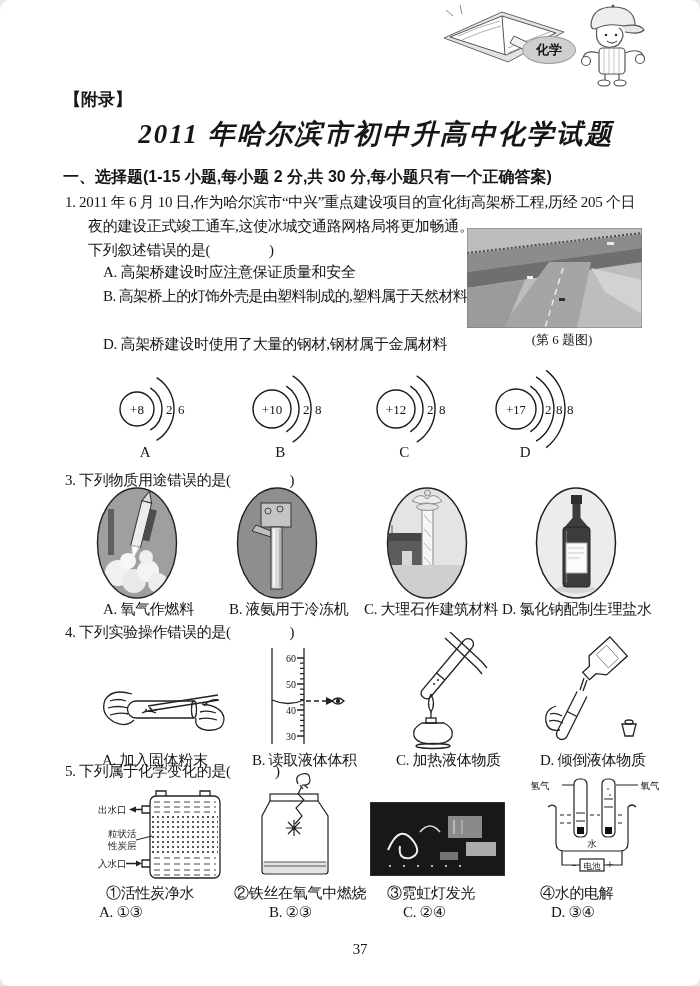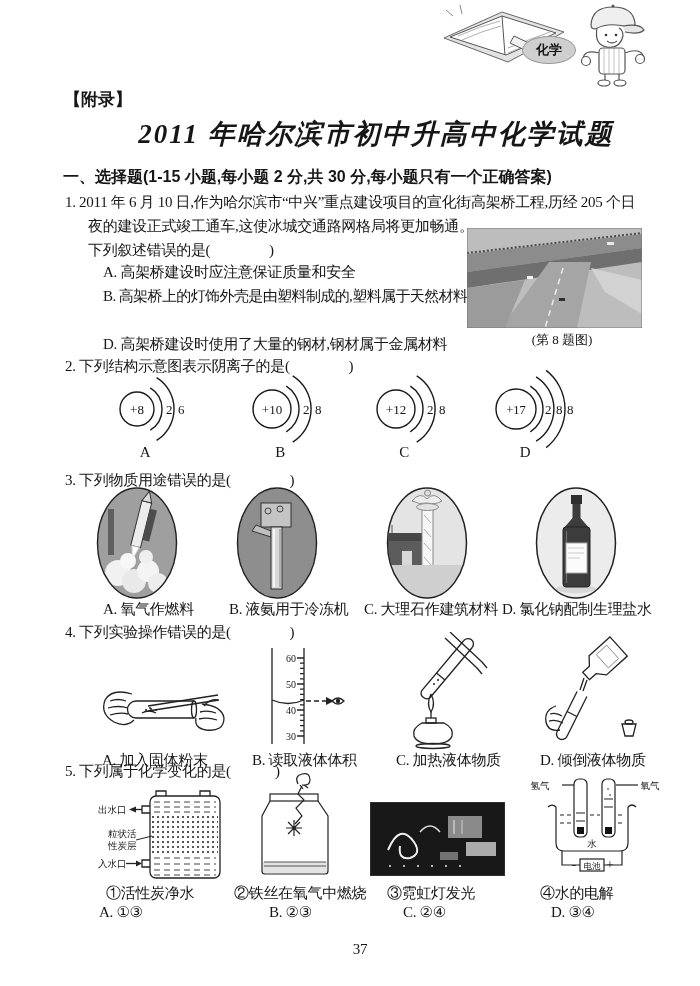--- a/index.html
+++ b/index.html
@@ -1,17 +1,17 @@
 <!DOCTYPE html>
 <html><head>
 <meta charset="utf-8">
 <style>
   html,body{margin:0;padding:0;background:#e9e9e9;}
   #page{position:relative;width:700px;height:986px;background:#ffffff;overflow:hidden;
-        font-family:"Liberation Serif","DejaVu Serif",serif;color:#161616;}
+        font-family:"Liberation Serif","DejaVu Serif",serif;color:#161616;border-radius:10px;}
   .abs{position:absolute;white-space:nowrap;}
   .hei{font-family:"Liberation Sans","DejaVu Sans",sans-serif;font-weight:700;}
   .t15{font-size:15px;letter-spacing:-0.3px;}
   .t13{font-size:13px;}
   .title{font-size:27px;font-weight:700;font-style:italic;letter-spacing:2px;}
   .badge{display:flex;align-items:center;justify-content:center;background:#cfcfcf;
          border:1px solid #9a9a9a;border-radius:50%;
          font-family:"Liberation Sans","DejaVu Sans",sans-serif;font-weight:700;}
   .cap{text-align:center;}
   svg text{font-family:"Liberation Serif","DejaVu Serif",serif;fill:#161616;}
@@ -76,23 +76,22 @@
     <polygon points="34,100 82,34 124,34 110,100" fill="#a5a5a5"></polygon>
     <polygon points="0,60 58,52 38,100 0,100" fill="#9b9b9b"></polygon>
     <polygon points="124,40 175,52 175,86 138,64" fill="#d2d2d2"></polygon>
     <line x1="96" y1="40" x2="78" y2="100" stroke="#ececec" stroke-width="1.5" stroke-dasharray="6 5"></line>
     <line x1="0" y1="25" x2="175" y2="5" stroke="#4a4a4a" stroke-width="2" stroke-dasharray="2 2"></line>
     <rect x="60" y="48" width="6" height="3" fill="#f2f2f2"></rect>
     <rect x="92" y="70" width="6" height="3" fill="#2e2e2e"></rect>
     <rect x="140" y="14" width="7" height="3" fill="#e8e8e8"></rect>
     <rect x="0" y="0" width="175" height="100" fill="none" stroke="#777" stroke-width="1"></rect>
   </svg>
-  <div class="abs t13 cap ctr" style="left:554px;top:331px">(第 8 题图)</div>
-
-  <div class="abs t15" style="left:65px;top:357px">2. 下列结构示意图表示阴离子的是(　　　　)</div>
+  <div class="abs t13 cap ctr" style="left:554px;top:331px">(第 6 题图)</div>
+
 
   <svg class="abs" style="left:111px;top:369px" width="100" height="80" viewBox="0 0 100 80">
     <circle cx="26" cy="40" r="17" fill="none" stroke="#1a1a1a" stroke-width="1.4"></circle>
     <text x="26" y="44.5" text-anchor="middle" font-size="13">+8</text>
     <path d="M39.3,18.8 A25,25 0 0 1 39.3,61.2" fill="none" stroke="#1a1a1a" stroke-width="1.4"></path>
     <path d="M45.6,8.6 A37,37 0 0 1 45.6,71.4" fill="none" stroke="#1a1a1a" stroke-width="1.4"></path>
     <text x="55" y="44.5" font-size="13">2</text>
     <text x="67" y="44.5" font-size="13">6</text>
   </svg>
   <svg class="abs" style="left:244px;top:369px" width="105" height="80" viewBox="0 0 105 80">

